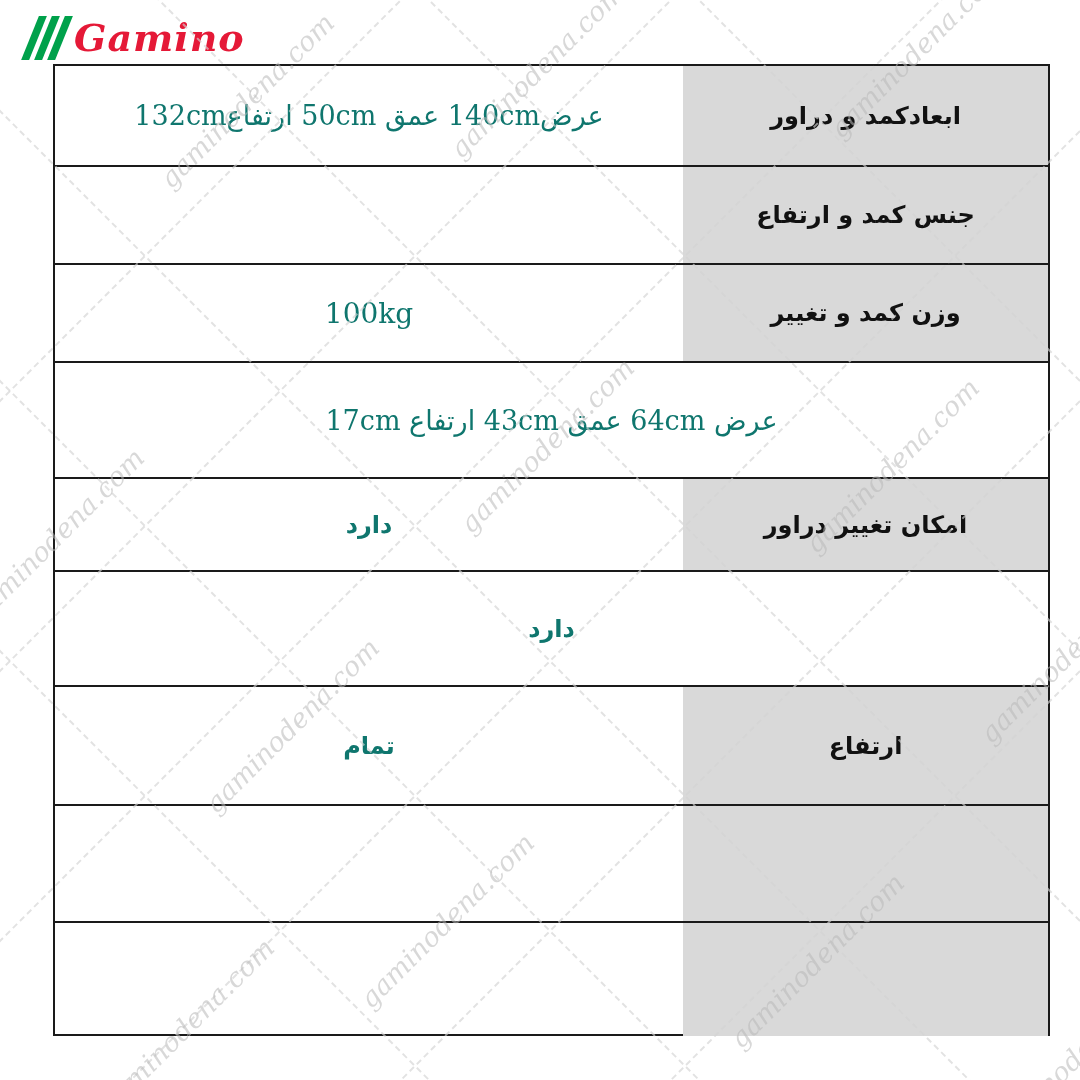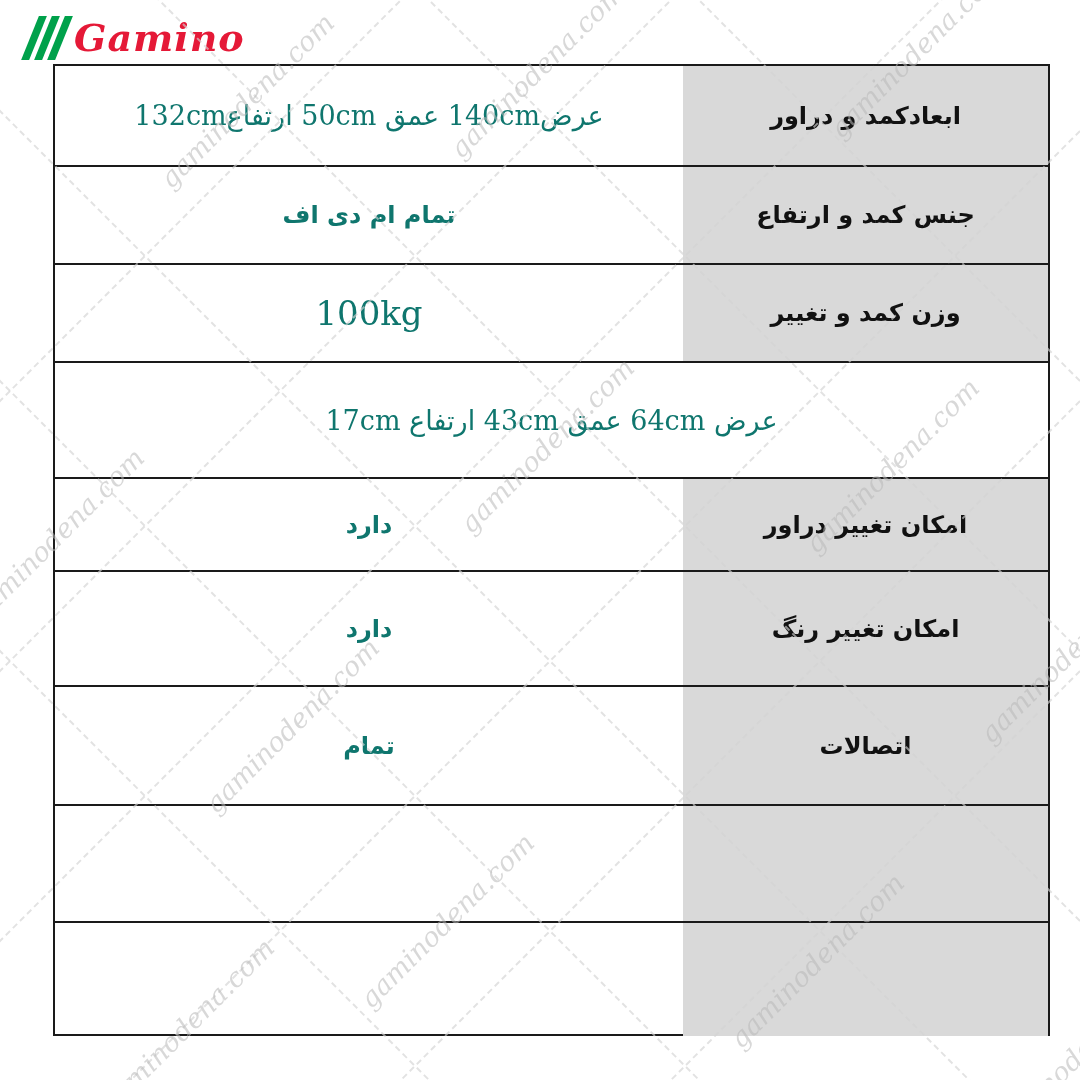--- a/index.html
+++ b/index.html
@@ -49,21 +49,21 @@
   .value-cell{
     flex:1;display:flex;align-items:center;justify-content:center;
     direction:rtl;text-align:left;color:#0f766e;
   }
   .val-serif{
     font-family:"DejaVu Serif","Liberation Serif","DejaVu Sans",serif;
     font-size:27px;font-weight:normal;
   }
   .val-kg{
     font-family:"DejaVu Serif","Liberation Serif",serif;
-    font-size:34px;font-weight:normal;
+    font-size:28px;font-weight:normal;
   }
   .val-fa{font-size:24px;font-weight:bold;}
 
   
   .watermark{
     position:absolute;inset:0;overflow:hidden;pointer-events:none;z-index:5;
   }
   .wm-text{
     position:absolute;white-space:nowrap;
     font-family:"DejaVu Serif",serif;font-style:italic;
@@ -91,44 +91,42 @@
 
 <div class="spec-table">
 
   <div class="row">
     <div class="label-cell">ابعادکمد و دراور</div>
     <div class="value-cell val-serif">عرض140cm عمق 50cm ارتفاع132cm</div>
   </div>
 
   <div class="row">
     <div class="label-cell">جنس کمد و ارتفاع</div>
-    <div class="value-cell val-fa">تمام ام دی اف</div>
   </div>
 
   <div class="row">
     <div class="label-cell">وزن کمد و تغییر</div>
     <div class="value-cell val-kg">100kg</div>
   </div>
 
   <div class="row">
     <div class="value-cell val-serif">عرض 64cm عمق 43cm ارتفاع 17cm</div>
   </div>
 
   <div class="row">
     <div class="label-cell">امکان تغییر دراور</div>
     <div class="value-cell val-fa">دارد</div>
   </div>
 
   <div class="row">
-    <div class="label-cell">امکان تغییر رنگ</div>
     <div class="value-cell val-fa">دارد</div>
   </div>
 
   <div class="row">
-    <div class="label-cell">اتصالات</div>
+    <div class="label-cell">ارتفاع</div>
     <div class="value-cell val-fa">تمام</div>
   </div>
 
   <div class="row">
     <div class="label-cell"></div>
     <div class="value-cell val-fa"></div>
   </div>
 
   <div class="row">
     <div class="label-cell"></div>

